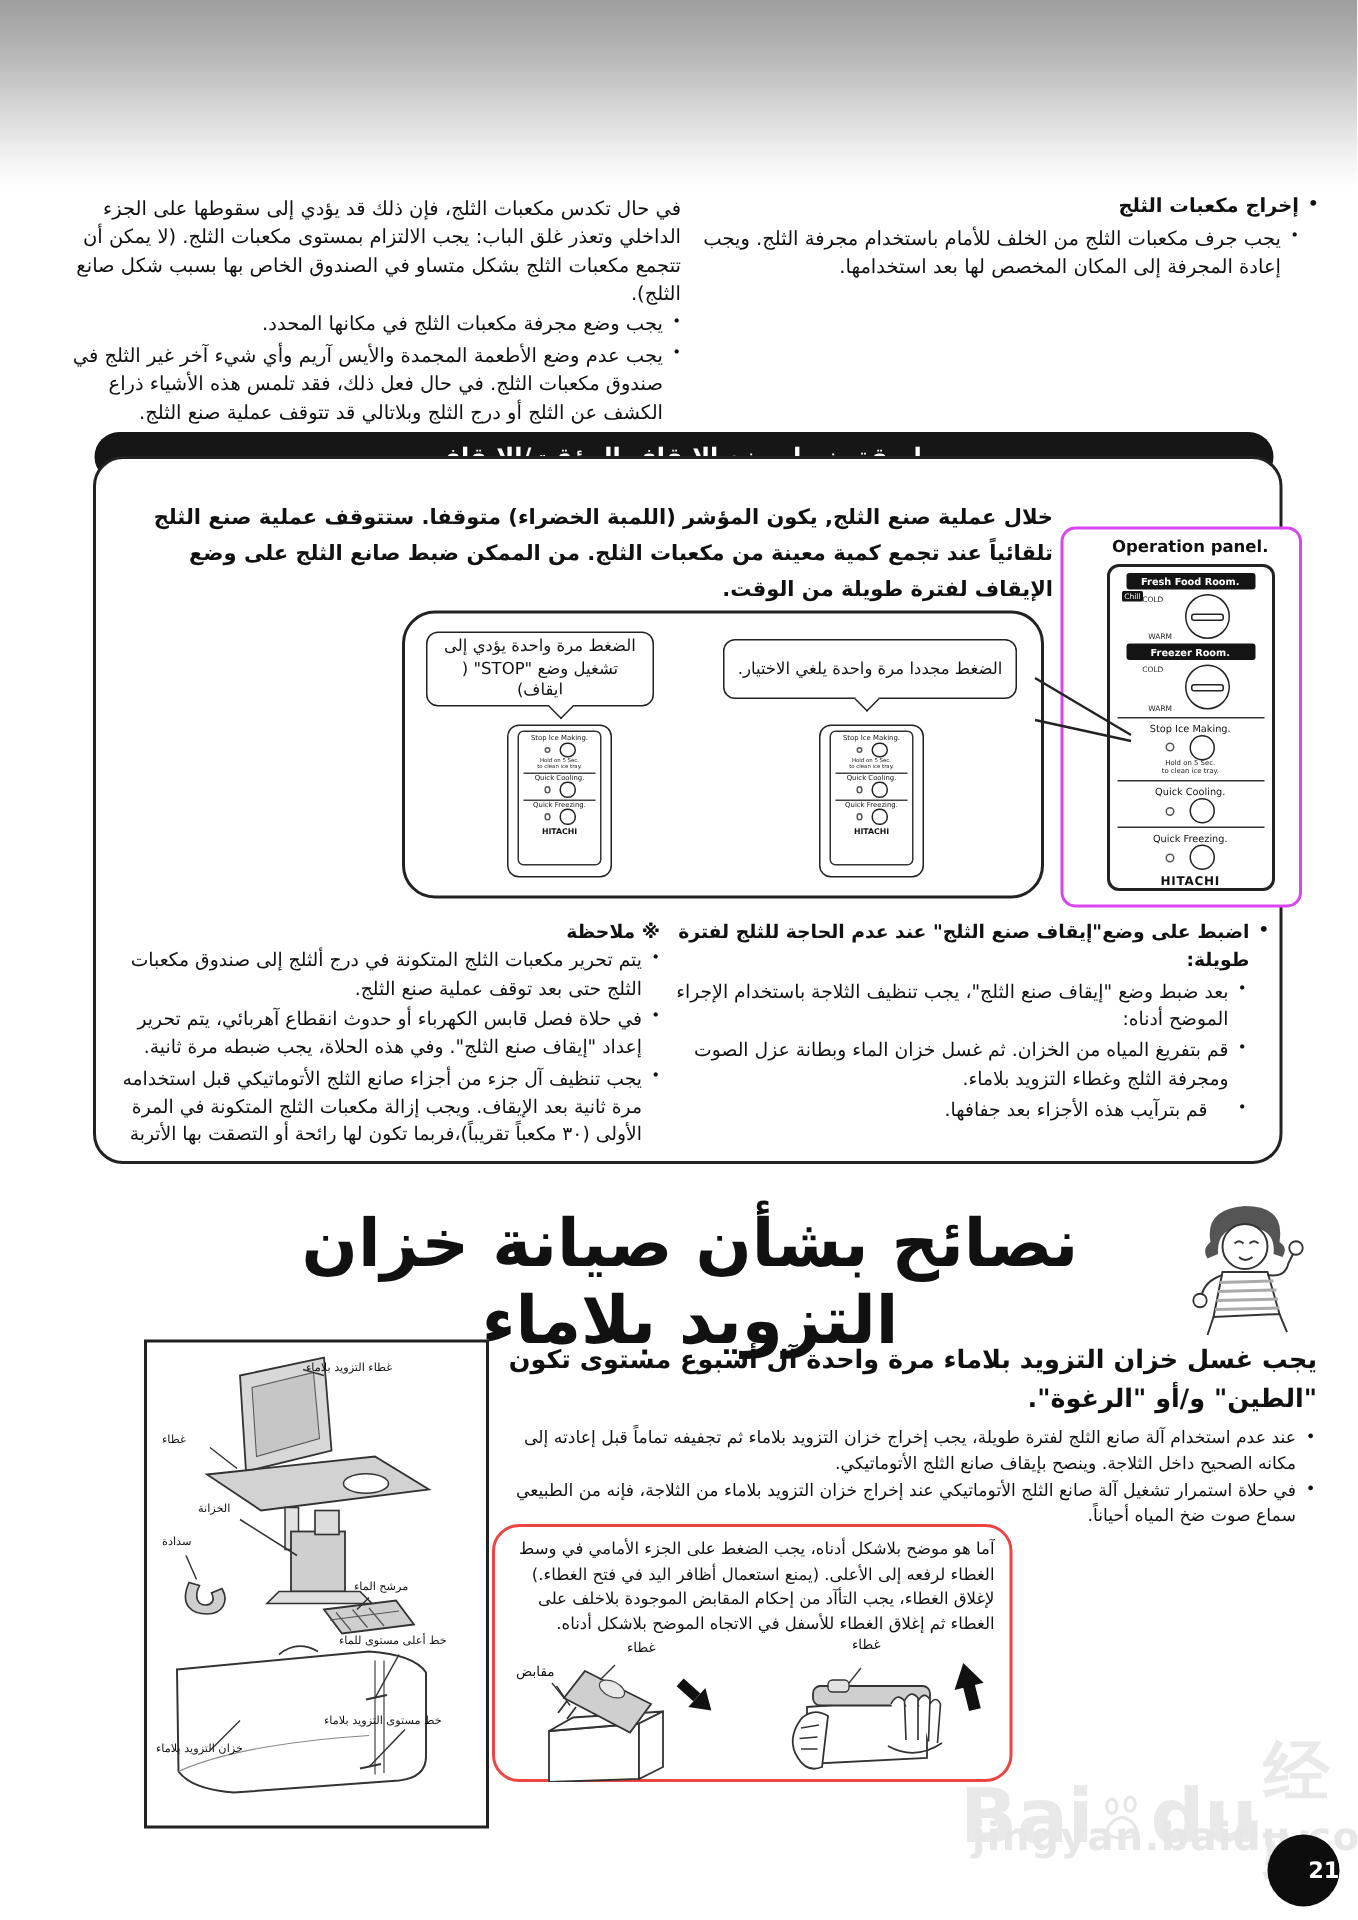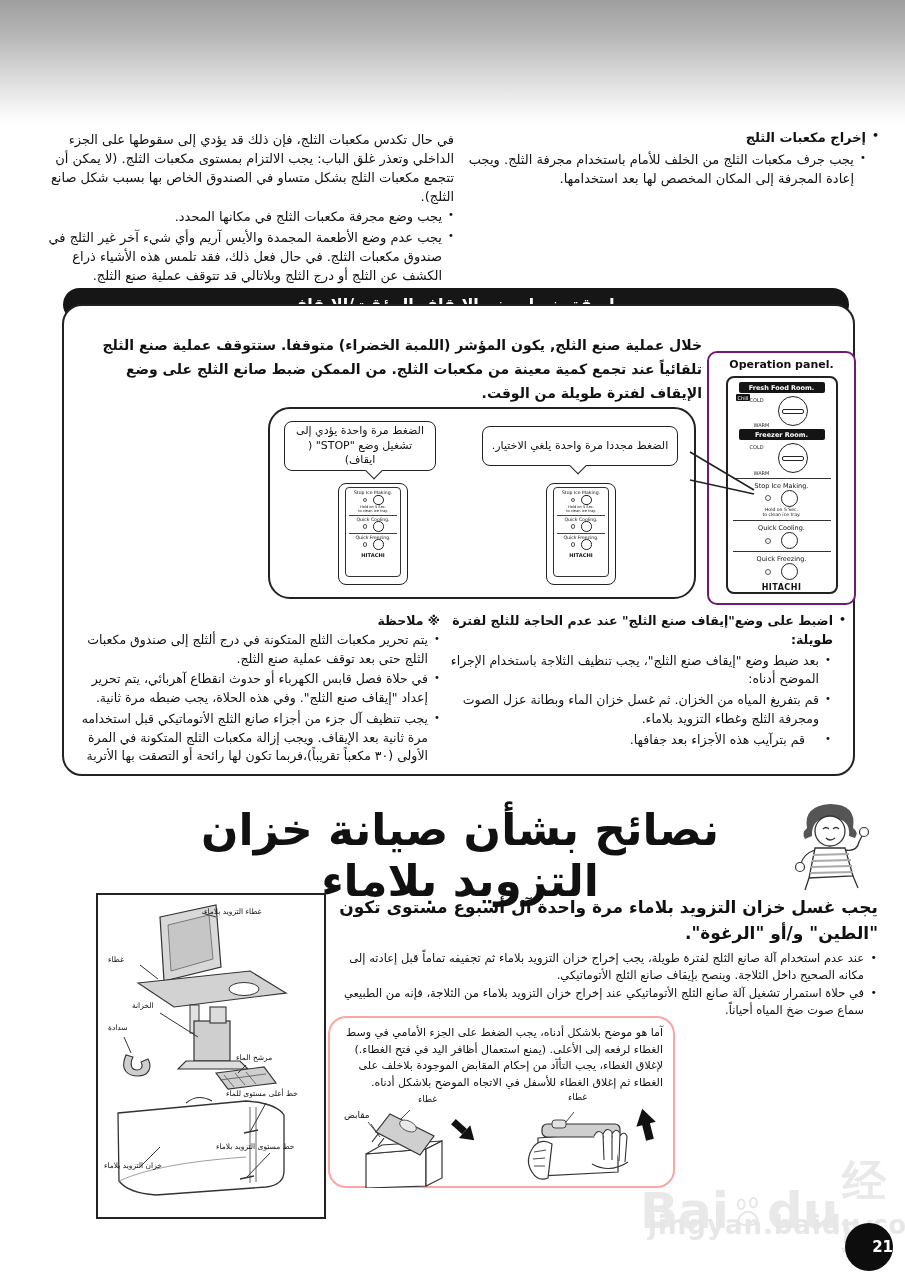--- a/index.html
+++ b/index.html
@@ -14,21 +14,21 @@
   
   .blt{position:relative;padding-right:14px;margin-bottom:2px;}
   .blt::before{content:"•";position:absolute;right:1px;top:0;font-size:11px;}
   .blt2{position:relative;padding-right:12px;margin-bottom:2px;}
   .blt2::before{content:"•";position:absolute;right:0;top:0;font-size:10px;}
   
   .hdrbar{left:63px;top:288px;width:786px;height:33px;background:#161616;border-radius:17px;
     color:#fff;text-align:center;line-height:33px;font-size:16px;font-weight:bold;direction:rtl;}
   .outerbox{left:62px;top:304px;width:789px;height:468px;border:2px solid #222;border-radius:20px;background:#fff;}
   
-  .oppanel{left:707px;top:351px;width:145px;height:250px;border:2px solid #701a75;border-radius:10px;background:#fff;}
+  .oppanel{left:707px;top:351px;width:145px;height:250px;border:2px solid #d946ef;border-radius:10px;background:#fff;padding-left:12px;}
   .oppanel .title{text-align:center;font-size:11px;font-weight:bold;margin-top:5px;}
   .opinner{margin:5px auto 0;width:112px;height:218px;border:2px solid #222;border-radius:8px;
     display:flex;flex-direction:column;align-items:center;padding-top:3px;box-sizing:border-box;}
   .opbar{background:#141414;color:#fff;font-size:6.5px;font-weight:bold;text-align:center;
     width:86px;padding:1.5px 0;border-radius:2px;margin:1px 0;}
   .dialwrap{position:relative;width:100%;height:38px;}
   .dial{position:absolute;left:50%;top:2px;margin-left:-4px;width:28px;height:28px;border:1.6px solid #222;
     border-radius:50%;}
   .dial::after{content:"";position:absolute;left:3px;right:3px;top:50%;margin-top:-2px;height:3px;
     border:1px solid #222;border-radius:2px;background:#fff;}
@@ -58,21 +58,21 @@
   .mbtn{width:8.5px;height:8.5px;border:1.1px solid #222;border-radius:50%;}
   .mhold{font-size:3.6px;text-align:center;line-height:1.2;}
   .mdiv{width:48px;border-top:0.8px solid #444;margin:1px 0;}
   .mhit{font-size:5.2px;font-weight:bold;margin-top:2px;}
   
   .notes{font-size:12.5px;line-height:1.5;}
   
   .tipstitle{left:140px;top:804px;width:640px;font-size:44px;font-weight:bold;text-align:center;direction:rtl;}
   .statement{left:330px;top:894px;width:548px;font-size:17px;font-weight:bold;line-height:1.55;}
   .tipsbul{left:330px;top:950px;width:548px;font-size:11.5px;line-height:1.45;}
-  .instrbox{left:328px;top:1016px;width:347px;height:172px;border:2px solid #fca5a5;border-radius:18px;background:#fff;box-sizing:border-box;}
+  .instrbox{left:328px;top:1016px;width:347px;height:172px;border:2px solid #ef4444;border-radius:18px;background:#fff;box-sizing:border-box;}
   .instrtxt{padding:7px 10px 0;font-size:11px;line-height:1.5;}
   .smlab{position:absolute;font-size:9px;direction:rtl;}
   
   .diagbox{left:96px;top:893px;width:226px;height:322px;border:2px solid #222;background:#fff;}
   .dlab{position:absolute;font-size:7.5px;direction:rtl;white-space:nowrap;}
   
   .wm{left:640px;top:1152px;display:flex;align-items:center;gap:4px;color:#e9e9e9;font-weight:bold;font-size:50px;}
   .wmcn{font-size:44px;letter-spacing:2px;}
   .wmurl{left:648px;top:1210px;font-size:26px;font-weight:bold;color:#e7e7e7;letter-spacing:1px;}
   .pagenum{left:845px;top:1223px;width:48px;height:48px;border-radius:50%;background:#0d0d0d;color:#fff;

